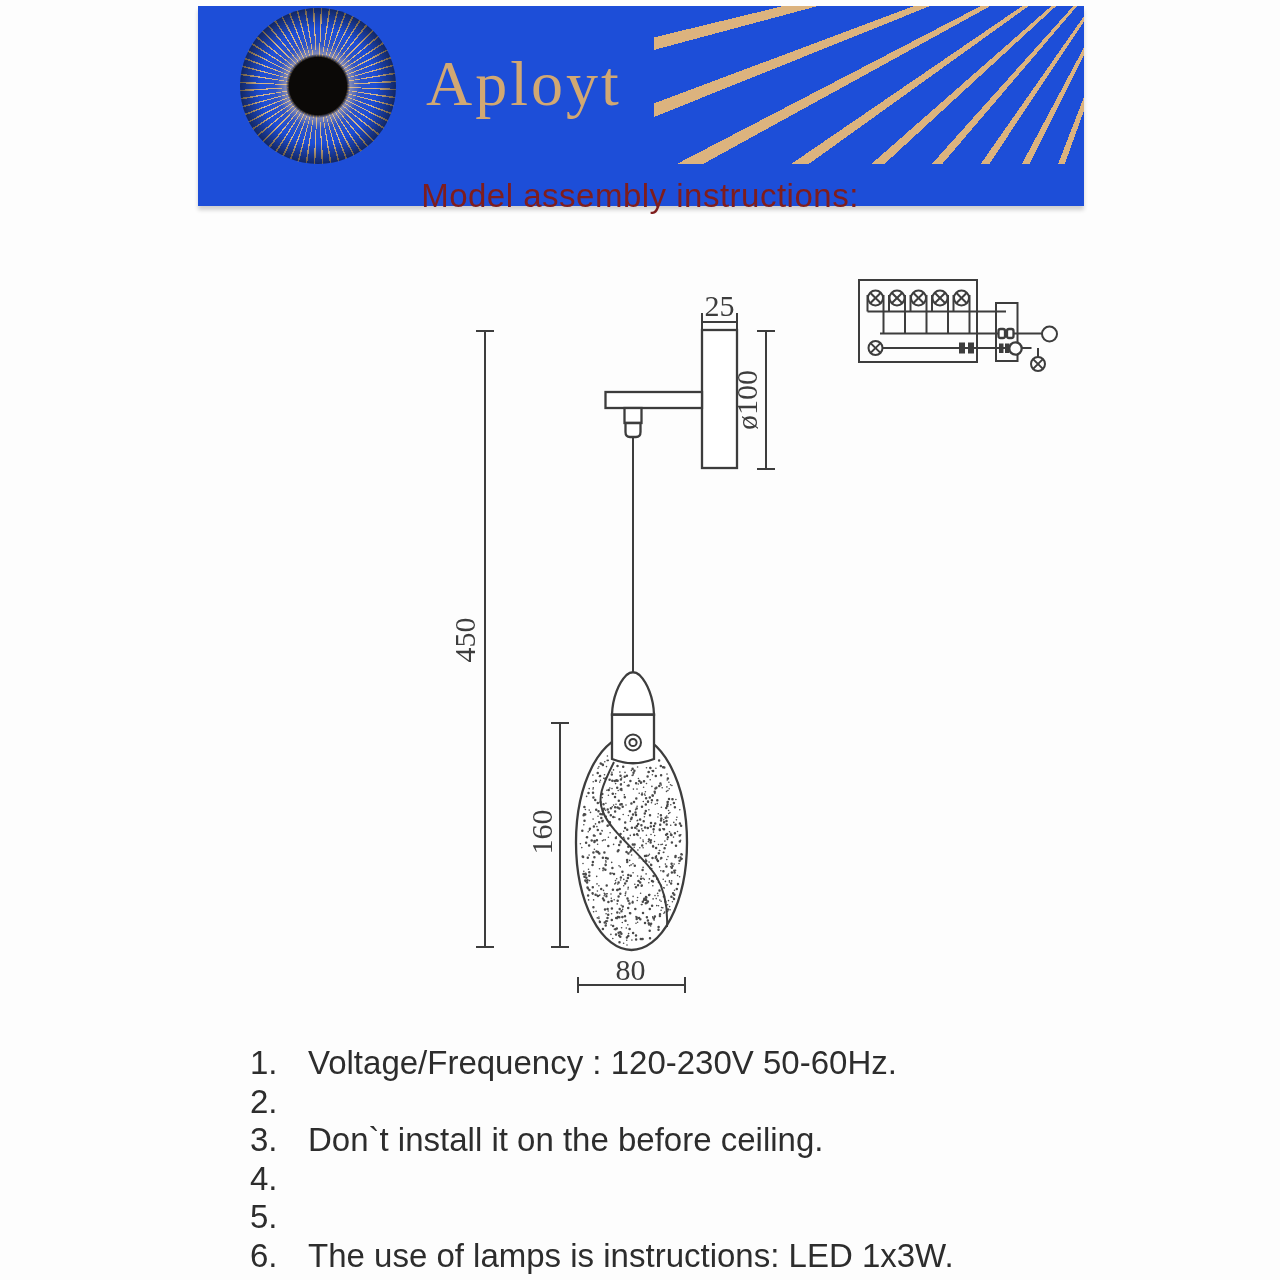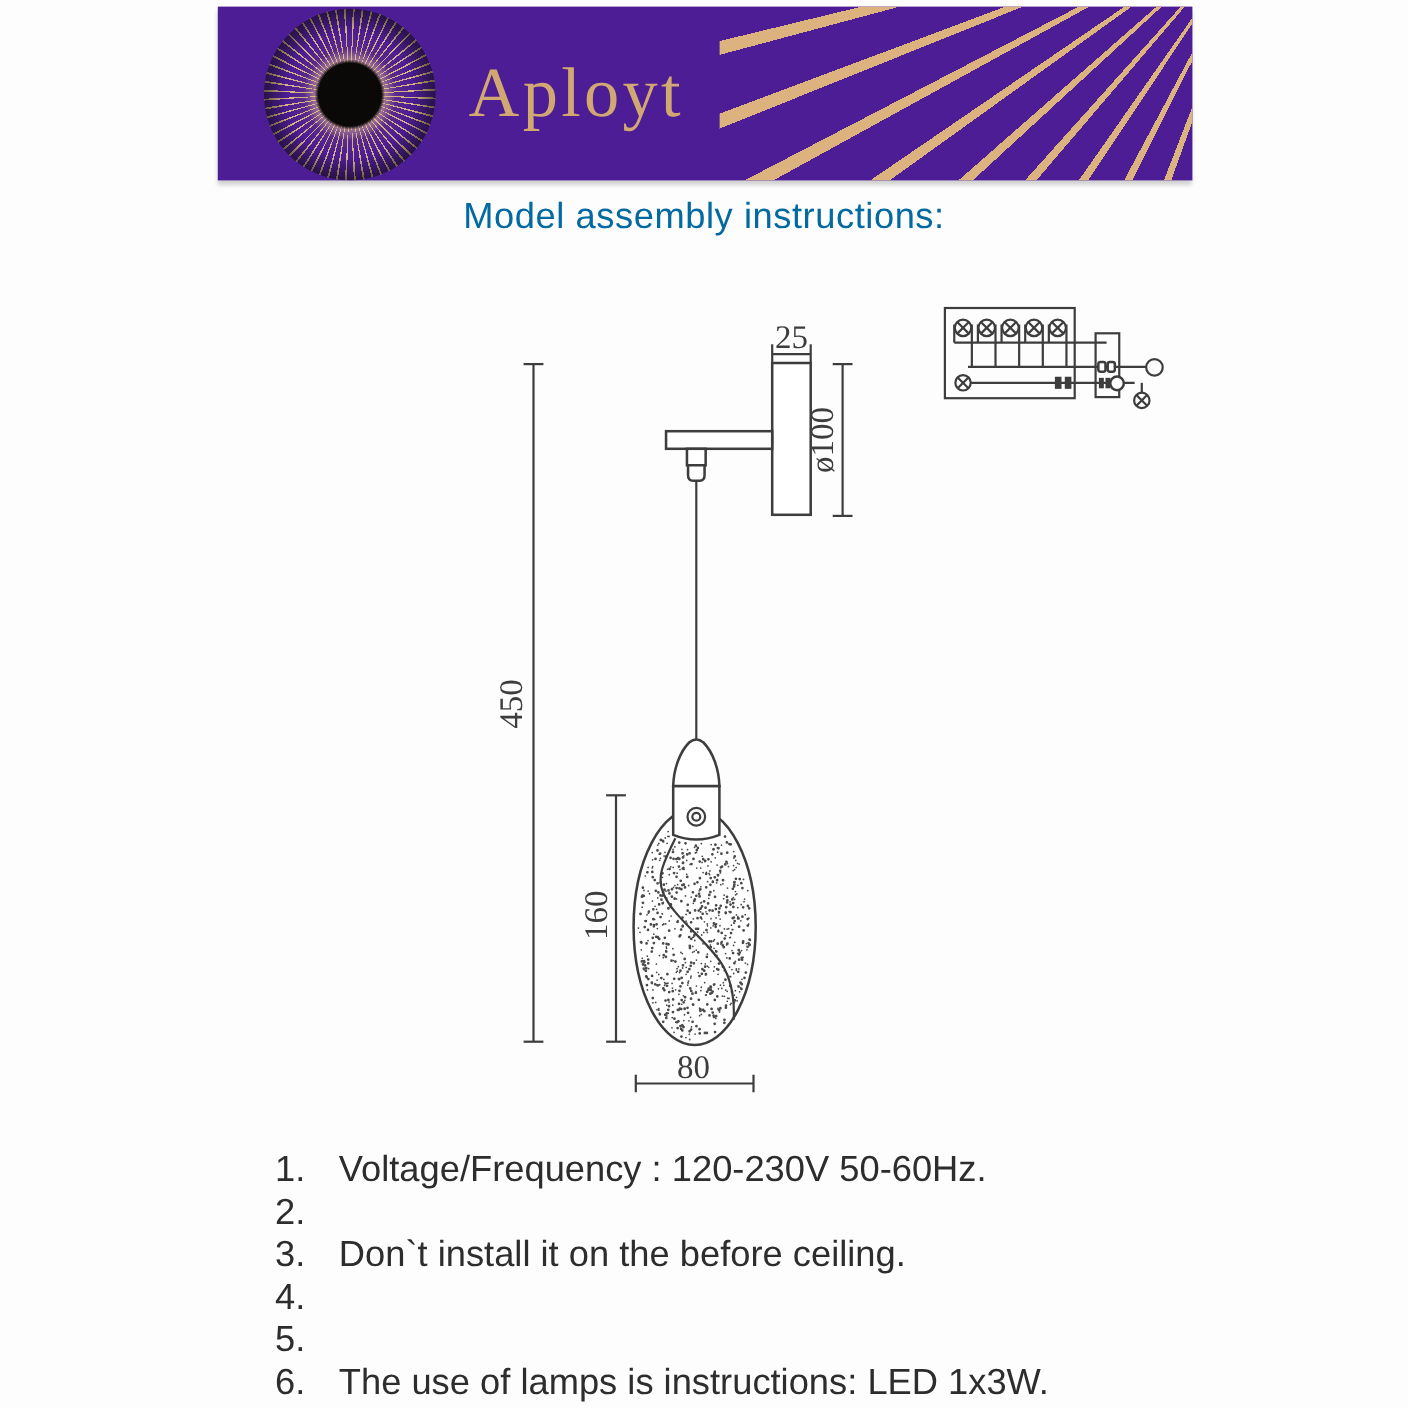--- a/index.html
+++ b/index.html
@@ -1,35 +1,35 @@
 <!DOCTYPE html>
 <html><head>
 <meta charset="utf-8">
 <style>
   html,body{margin:0;padding:0;background:#ffffff;}
   .page{position:relative;width:1280px;height:1280px;background:#fdfdfd;overflow:hidden;
         font-family:"Liberation Sans",sans-serif;}
 
   
-  .banner{position:absolute;left:198px;top:6px;width:886px;height:158px;background:#4c1d95;
+  .banner{position:absolute;left:198px;top:6px;width:886px;height:200px;background:#1d4ed8;
           box-shadow:0 4px 4px rgba(0,0,0,.18);overflow:hidden;}
   .burst{position:absolute;left:42px;top:2px;width:156px;height:156px;border-radius:50%;
          background:repeating-conic-gradient(from 2deg,rgba(226,189,134,.95) 0deg 1.25deg,rgba(11,9,7,0) 1.25deg 6deg);}
   .burst::after{content:"";position:absolute;inset:0;border-radius:50%;
          background:radial-gradient(circle,#0b0907 0 26%,rgba(235,200,150,.5) 29%,rgba(170,130,80,.12) 38%,
                     rgba(11,9,7,0) 52%,rgba(11,9,7,.6) 72%,#0b0907 82%);}
   .brand{position:absolute;left:228px;top:42px;font-family:"Liberation Serif",serif;
          font-size:64px;line-height:72px;color:#d2a872;letter-spacing:3px;}
   .rays{position:absolute;right:0;top:0;width:430px;height:158px;overflow:hidden;}
   .rays::before{content:"";position:absolute;top:-90px;right:-70px;bottom:-10px;left:0;
          background:repeating-conic-gradient(from 186deg at 100% 0%,
                     #dcb37e 0deg 1.35deg,rgba(11,9,7,0) 1.35deg 6.9deg);}
 
   
-  .title-block{position:absolute;left:0;top:176px;width:100%;text-align:center;color:#0369a1;
+  .title-block{position:absolute;left:0;top:176px;width:100%;text-align:center;color:#7f1d1d;
                font-size:33px;line-height:39px;letter-spacing:.5px;}
 
   
   .drawing{position:absolute;left:430px;top:260px;width:660px;height:740px;}
   .ln{stroke:#3d3d3d;stroke-width:2;fill:none;}
   .thick{stroke:#3d3d3d;stroke-width:2.3;fill:#ffffff;}
   .fillink{fill:#3d3d3d;stroke:none;}
   .dim{font-family:"Liberation Serif",serif;font-size:30px;fill:#3d3d3d;}
 
   

